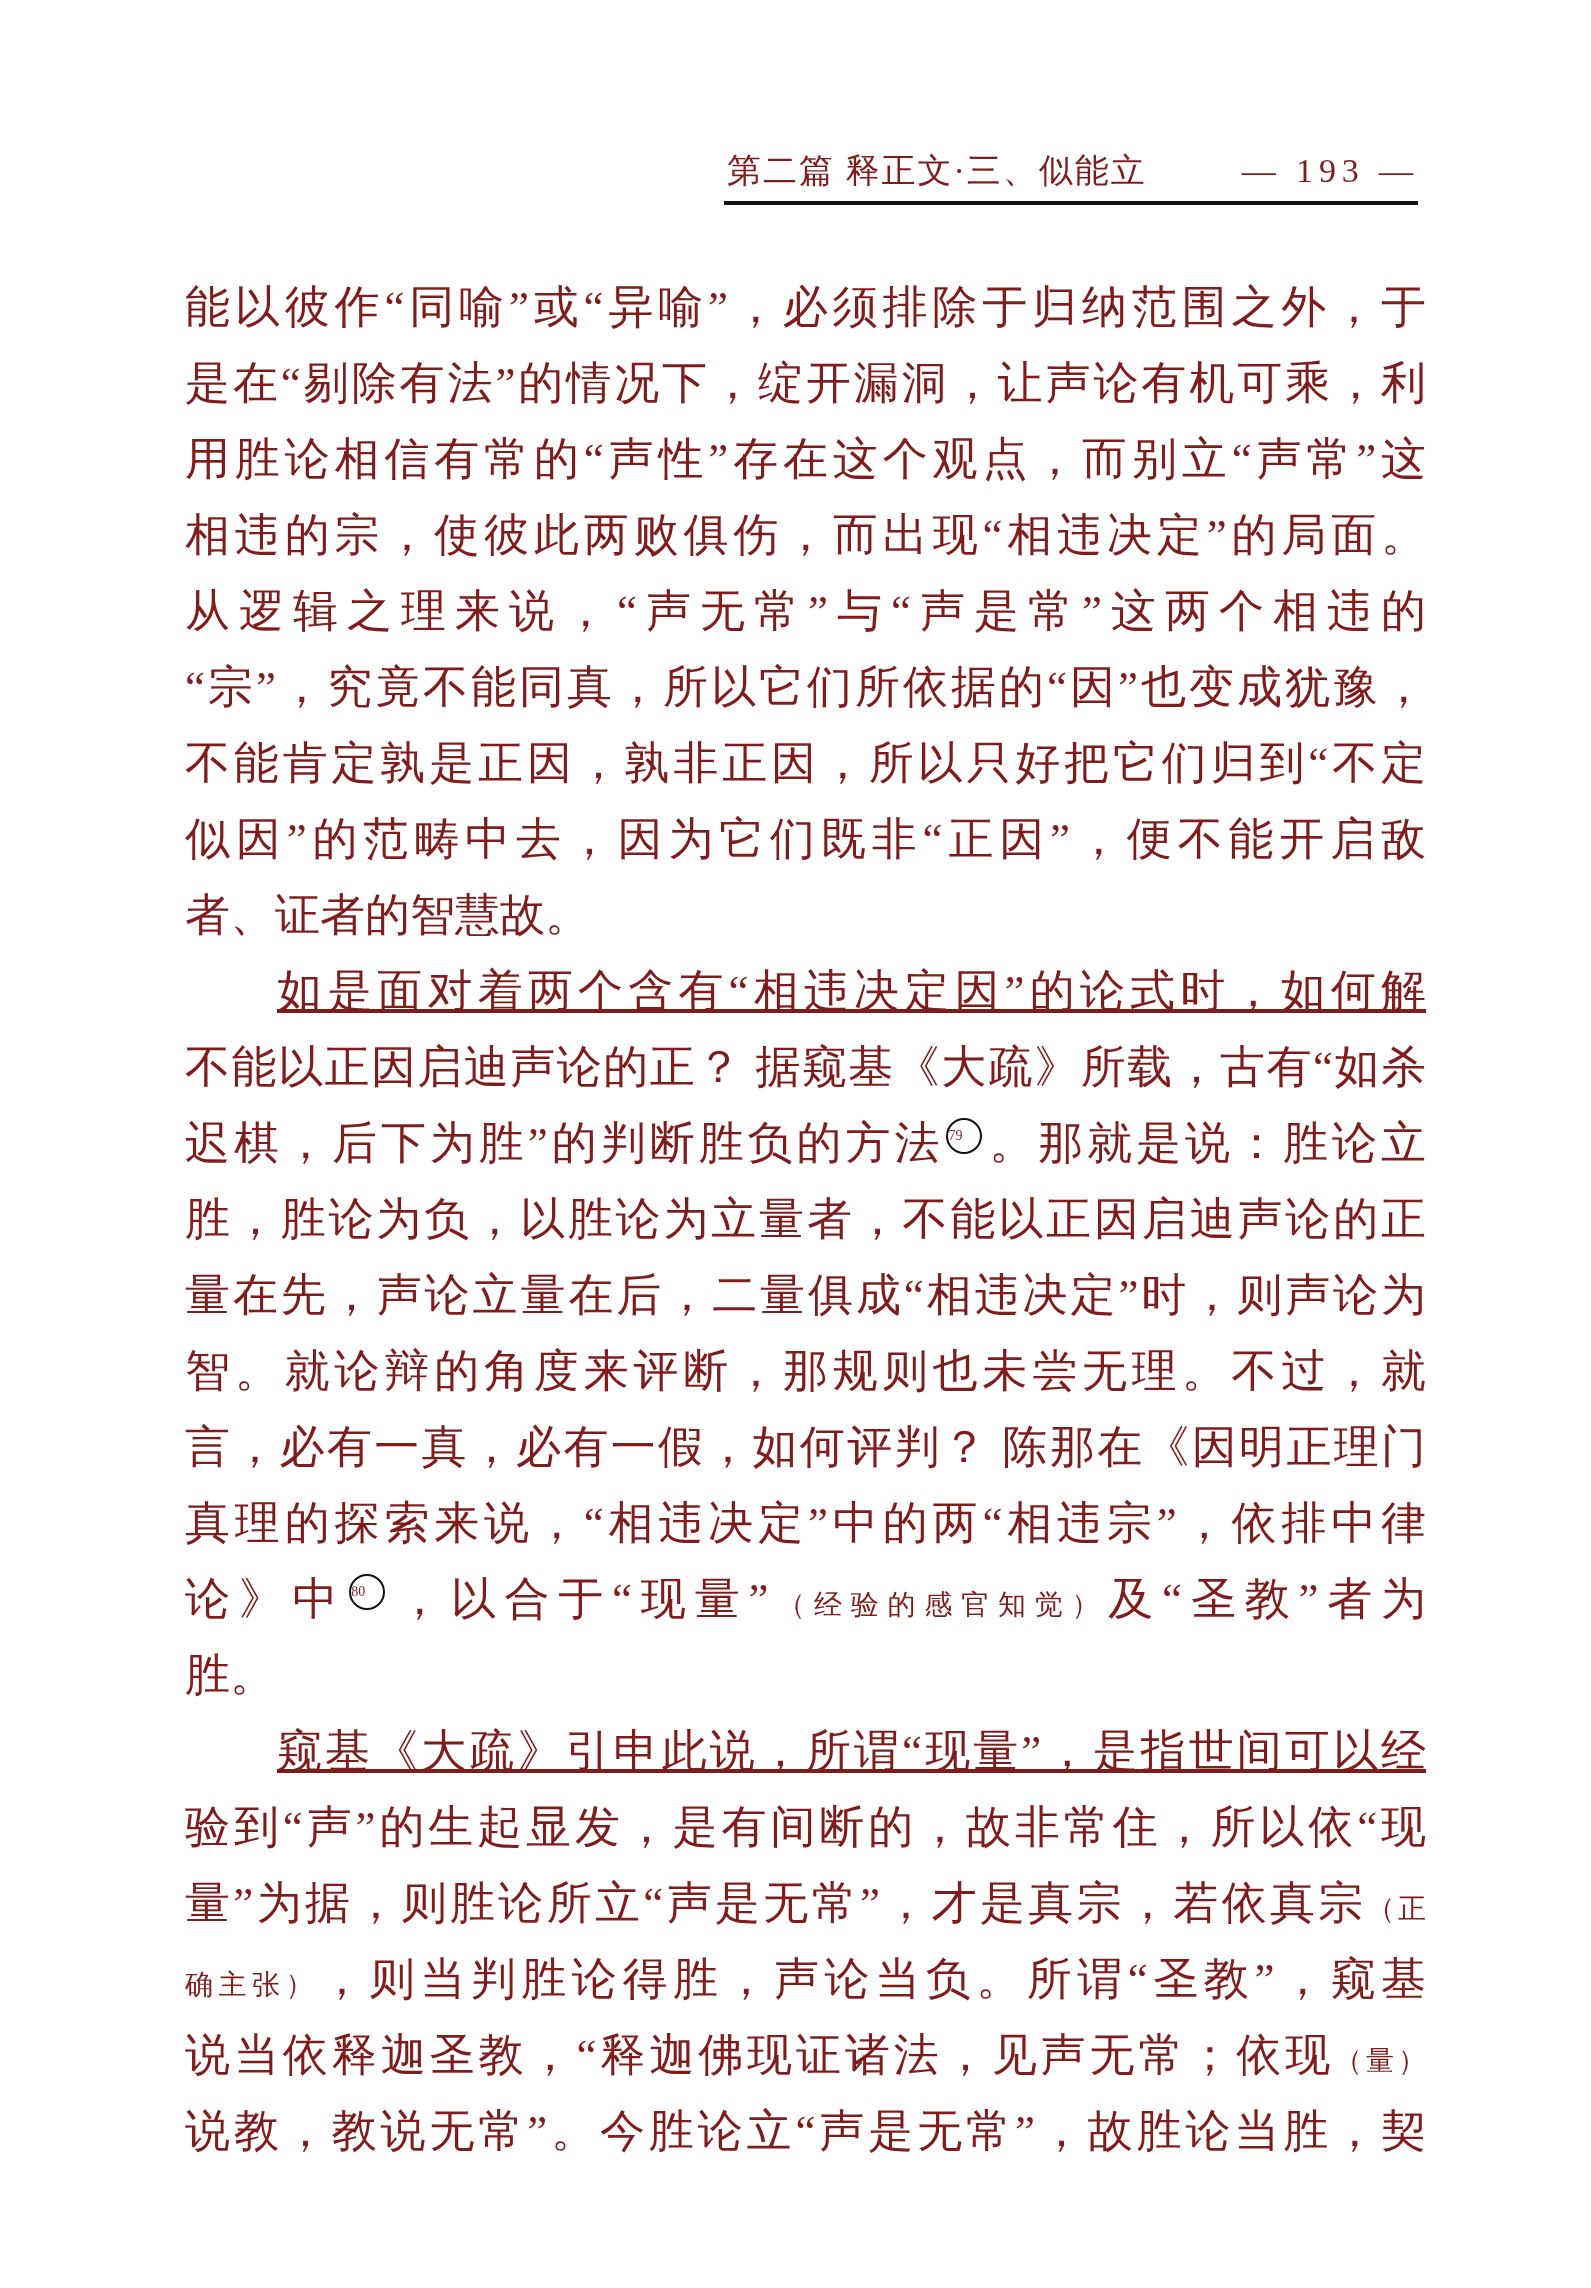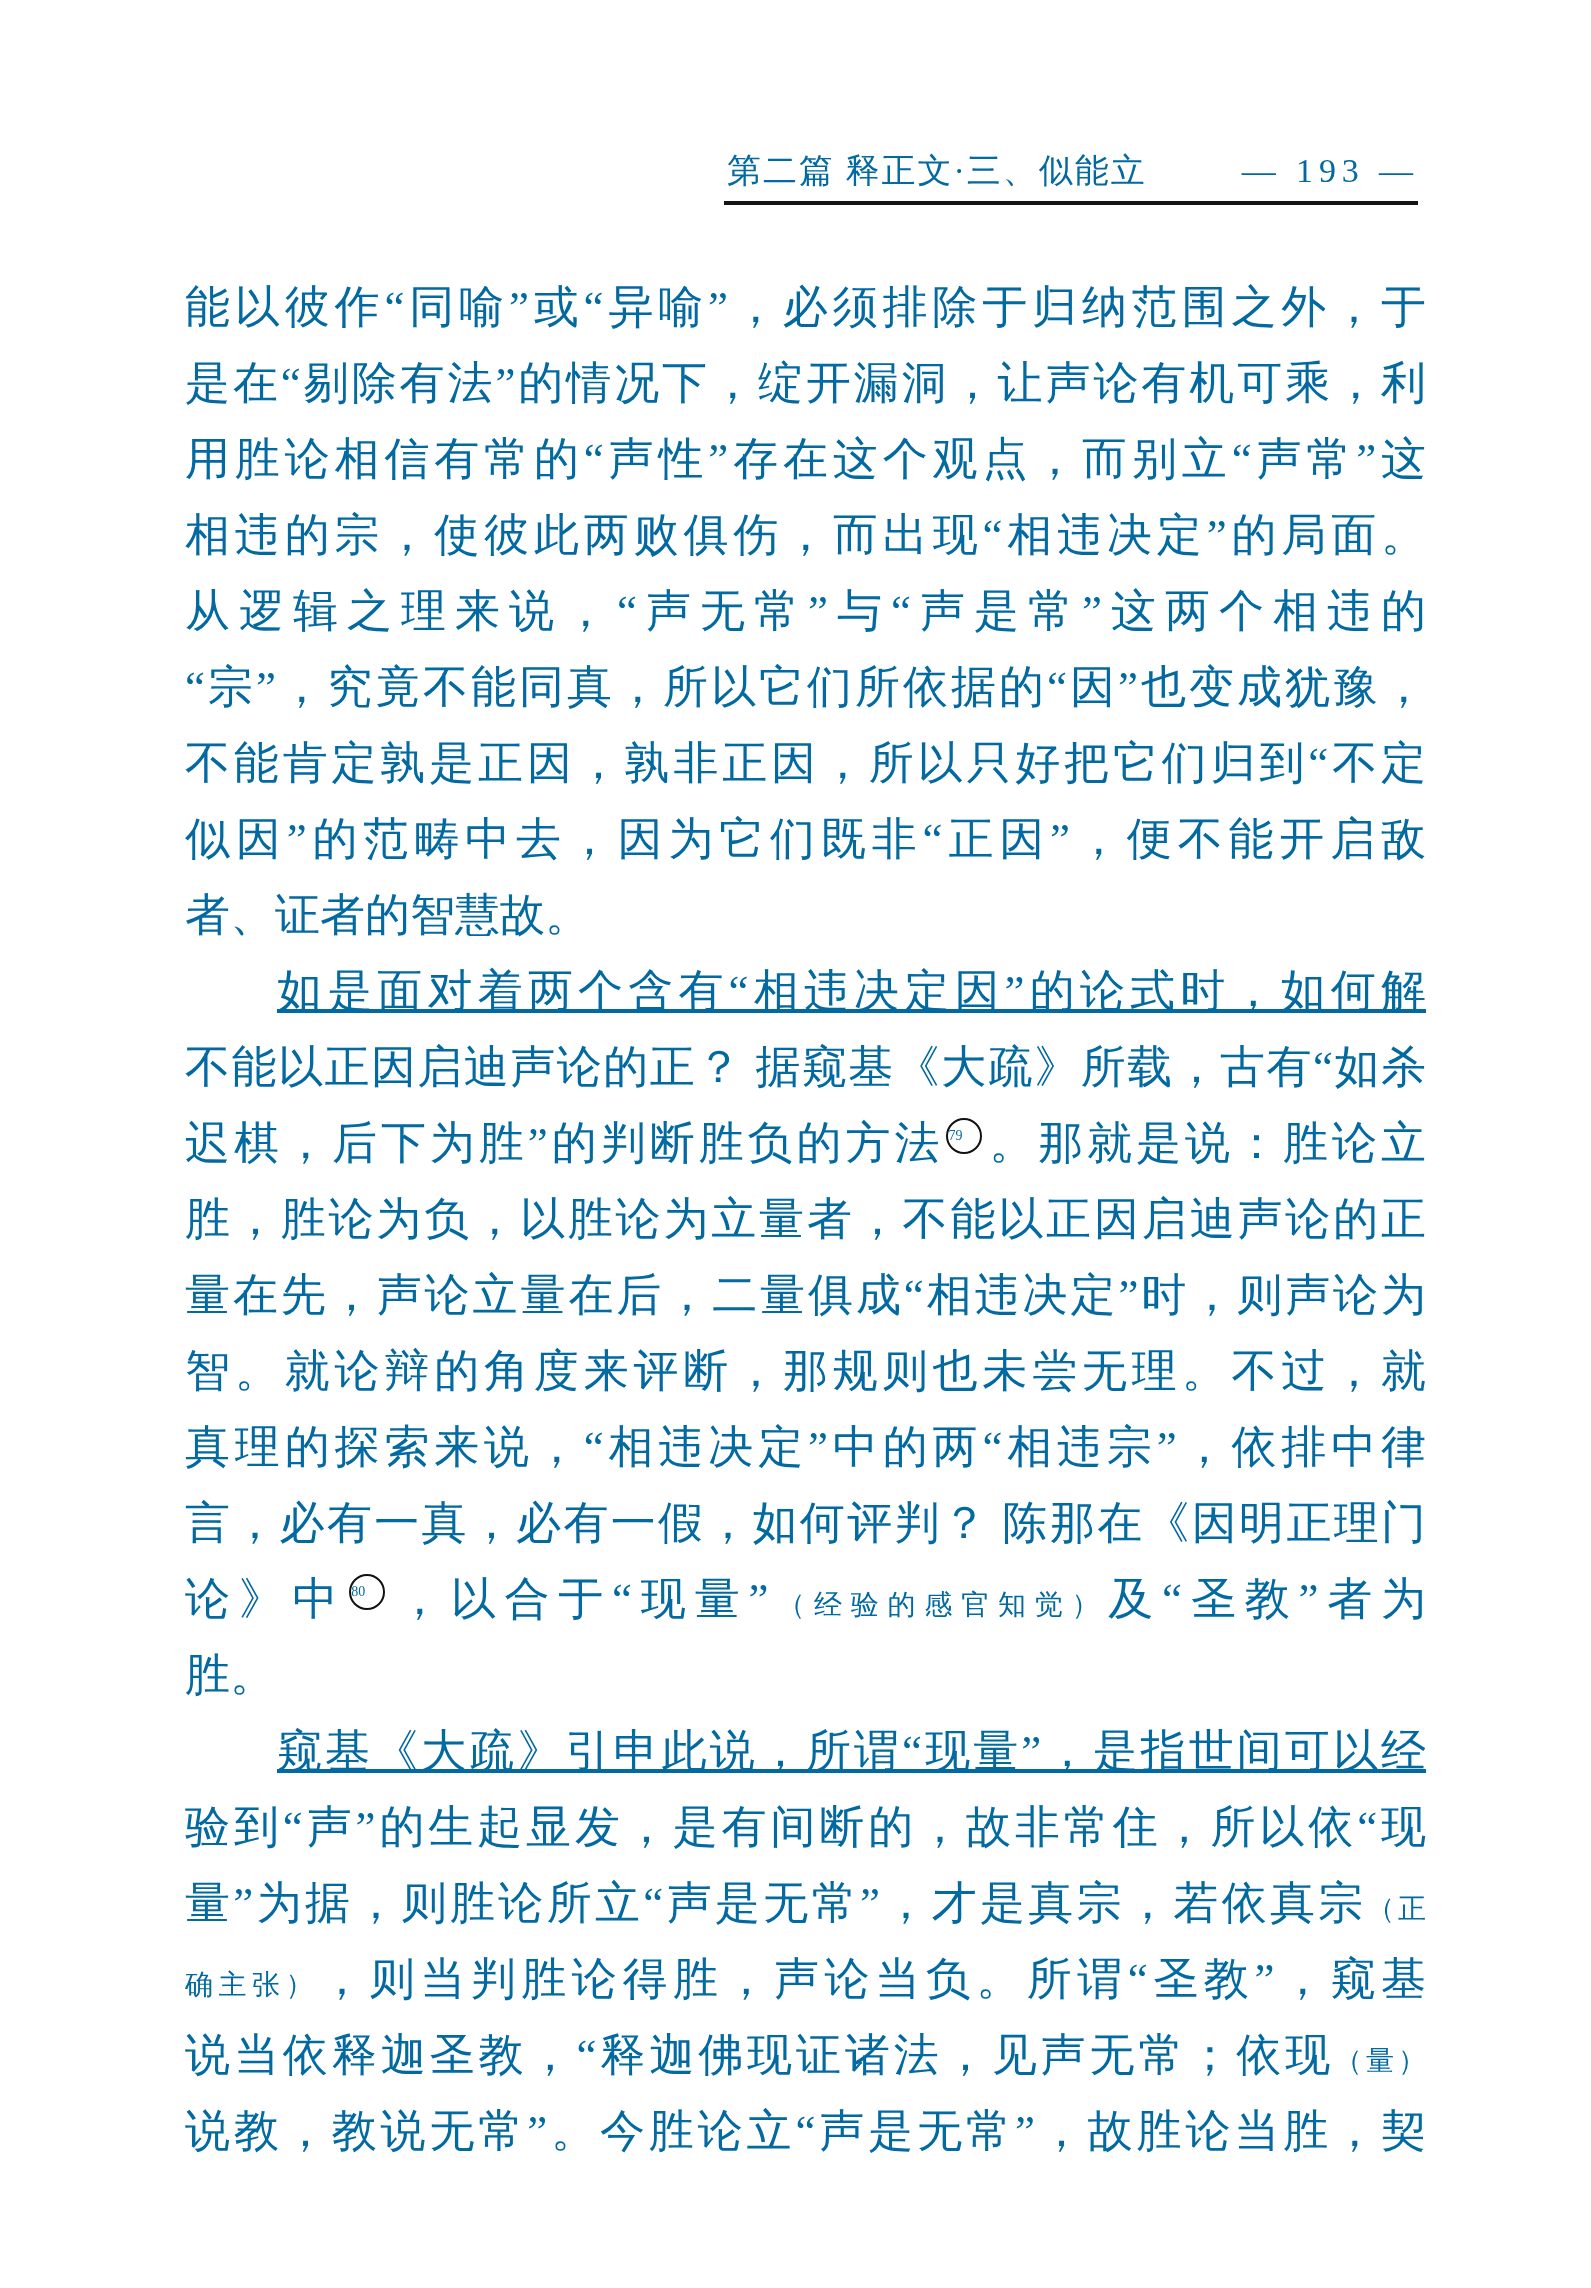--- a/index.html
+++ b/index.html
@@ -1,21 +1,21 @@
 <!DOCTYPE html>
 <html><head>
 <meta charset="utf-8">
 <style>
   html,body { margin:0; padding:0; background:#e8e8e8; }
   .page {
     position:relative;
     width:1592px; height:2289px;
     background:#ffffff;
     font-family:"Liberation Serif", serif;
-    color:#0369a1;
+    color:#7f1d1d;
     overflow:hidden;
   }
   .running-header {
     position:absolute;
     top:148px; left:727px; width:692px;
     display:flex; justify-content:space-between; align-items:baseline;
     font-size:34px; letter-spacing:2px; white-space:nowrap;
   }
   .running-header .pagenum { letter-spacing:5.9px; }
   .header-rule {
@@ -59,22 +59,22 @@
       <div class="line"><span>“宗”，究竟不能同真，所以它们所依据的“因”也变成犹豫，</span></div>
       <div class="line"><span>不能肯定孰是正因，孰非正因，所以只好把它们归到“不定</span></div>
       <div class="line"><span>似因”的范畴中去，因为它们既非“正因”，便不能开启敌</span></div>
       <div class="line end"><span>者、证者的智慧故。</span></div>
       <div class="line indent"><span>如是面对着两个含有“相违决定因”的论式时，如何解</span></div>
       <div class="line"><span>不能以正因启迪声论的正？ 据窥基《大疏》所载，古有“如杀</span></div>
       <div class="line"><span>迟棋，后下为胜”的判断胜负的方法</span><span class="fnref">79</span><span>。那就是说：胜论立</span></div>
       <div class="line"><span>胜，胜论为负，以胜论为立量者，不能以正因启迪声论的正</span></div>
       <div class="line"><span>量在先，声论立量在后，二量俱成“相违决定”时，则声论为</span></div>
       <div class="line"><span>智。就论辩的角度来评断，那规则也未尝无理。不过，就</span></div>
+      <div class="line"><span>言，必有一真，必有一假，如何评判？ 陈那在《因明正理门</span></div>
       <div class="line"><span>真理的探索来说，“相违决定”中的两“相违宗”，依排中律</span></div>
-      <div class="line"><span>言，必有一真，必有一假，如何评判？ 陈那在《因明正理门</span></div>
       <div class="line"><span>论》中</span><span class="fnref">80</span><span>，以合于“现量”</span><span class="small">（经验的感官知觉）</span><span>及“圣教”者为</span></div>
       <div class="line end"><span>胜。</span></div>
       <div class="line indent"><span>窥基《大疏》引申此说，所谓“现量”，是指世间可以经</span></div>
       <div class="line"><span>验到“声”的生起显发，是有间断的，故非常住，所以依“现</span></div>
       <div class="line"><span>量”为据，则胜论所立“声是无常”，才是真宗，若依真宗</span><span class="small">（正</span></div>
       <div class="line"><span class="small">确主张）</span><span>，则当判胜论得胜，声论当负。所谓“圣教”，窥基</span></div>
       <div class="line"><span>说当依释迦圣教，“释迦佛现证诸法，见声无常；依现</span><span class="small">（量）</span></div>
       <div class="line"><span>说教，教说无常”。今胜论立“声是无常”，故胜论当胜，契</span></div>
     </div>
 </div>

